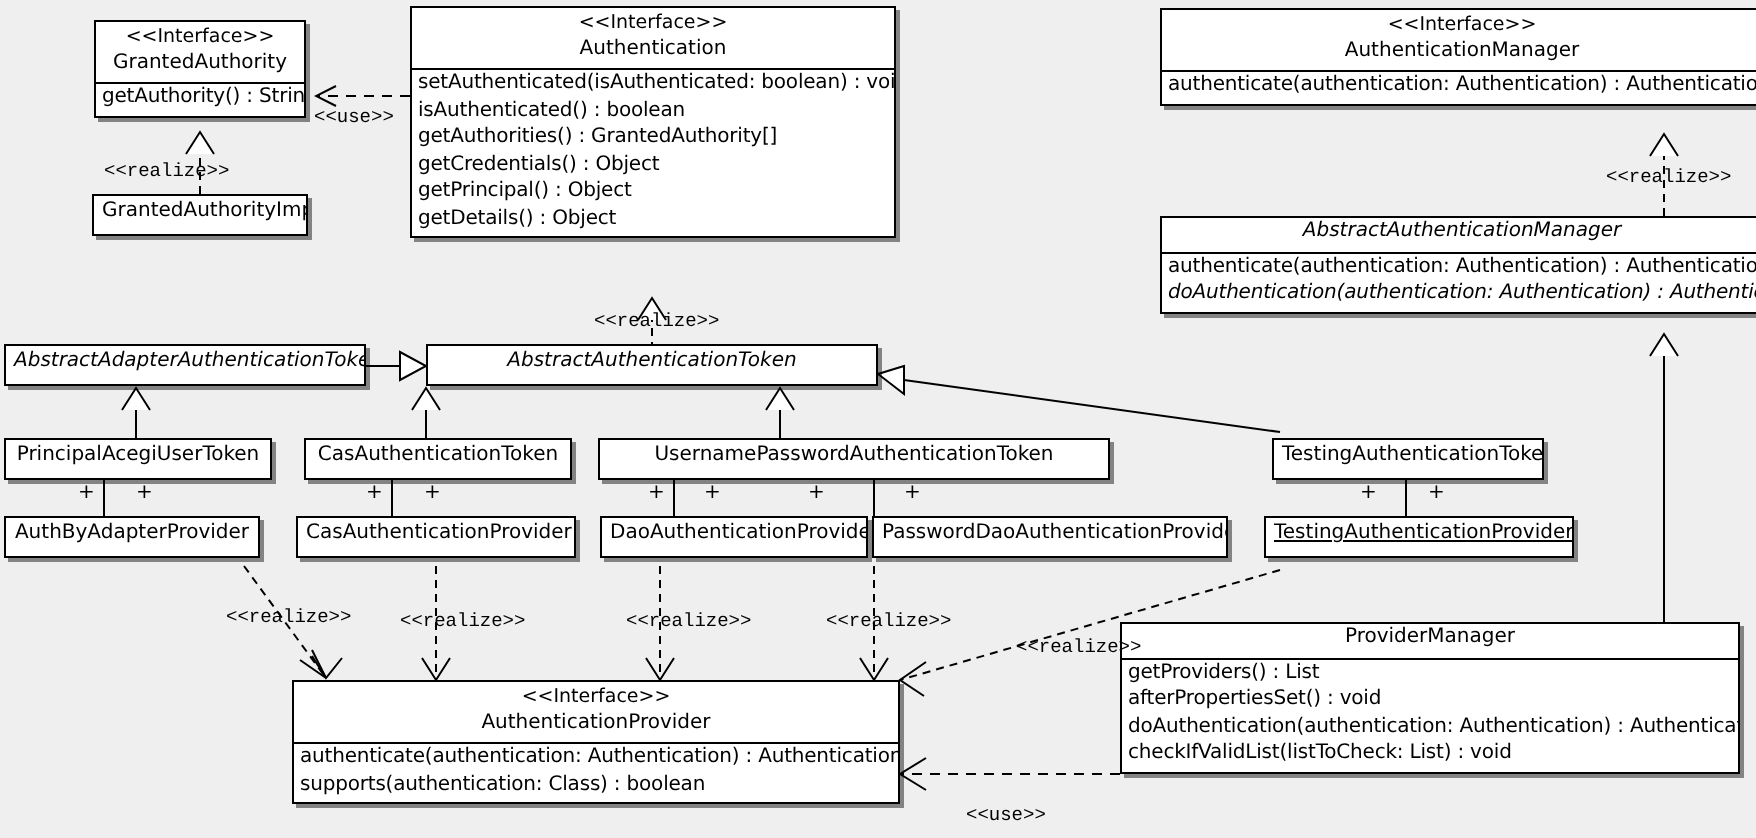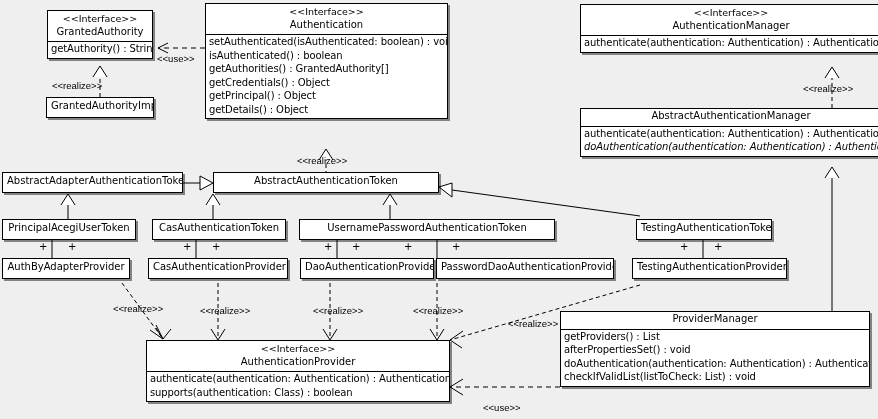--- a/index.html
+++ b/index.html
@@ -21,32 +21,32 @@
     box-shadow:2px 2px 0 rgba(0,0,0,0.45);
     font-size:10px;
     line-height:1.05;
     color:#000;
     overflow:hidden;
     z-index:5;
   }
   .hdr{padding:2px 3px 3px 3px;text-align:center;white-space:nowrap;}
   .hdr .stereo{display:block;font-size:9.5px;padding:1px 0 3px 0;}
   .hdr .nm{display:block;font-size:10px;padding-bottom:1px;}
-  .uml.abstract .hdr .nm{}
+  .uml.abstract .hdr .nm{font-style:italic;}
   .sep{border-top:1px solid #000;}
   .ops{padding:1px 0 1px 0;}
   .op{
     white-space:nowrap;padding:1px 2px 2px 3px;font-size:10px;
     letter-spacing:-0.1px;
   }
   .op.abs{font-style:italic;}
   .simple .hdr{padding:3px 4px 4px 4px;}
   .lbl{
     position:absolute;font-size:9.5px;color:#000;white-space:nowrap;
-    background:transparent;z-index:6;font-family:Liberation Sans, sans-serif;
+    background:transparent;z-index:6;font-family:Liberation Mono, monospace;
   }
   .plus{position:absolute;font-size:10px;z-index:6;}
 </style>
 </head>
 <body>
 
 <div id="canvas">
 
   <svg class="lines" viewBox="0 0 878 419">
     <defs>
@@ -217,21 +217,21 @@
       <span class="nm">DaoAuthenticationProvider</span>
     </div>
   </div>
 
   <div class="uml simple" style="left:436px;top:258px;width:178px;">
     <div class="hdr">
       <span class="nm">PasswordDaoAuthenticationProvider</span>
     </div>
   </div>
 
-  <div class="uml simple" style="left:632px;top:258px;width:155px;">
+  <div class="uml simple" style="left:632px;top:258px;width:155px;text-decoration:underline;">
     <div class="hdr">
       <span class="nm">TestingAuthenticationProvider</span>
     </div>
   </div>
 
   <div class="uml" style="left:146px;top:340px;width:304px;">
     <div class="hdr">
       <span class="stereo">&lt;&lt;Interface&gt;&gt;</span>
       <span class="nm">AuthenticationProvider</span>
     </div>

